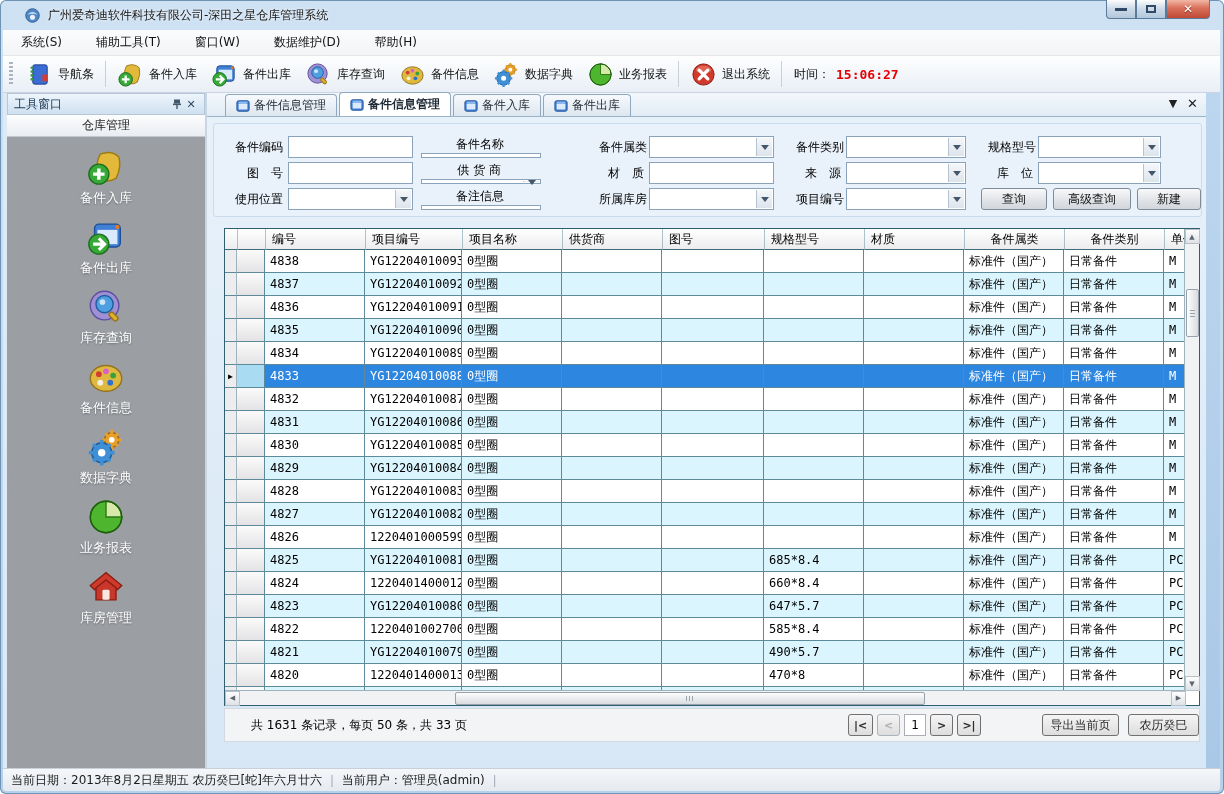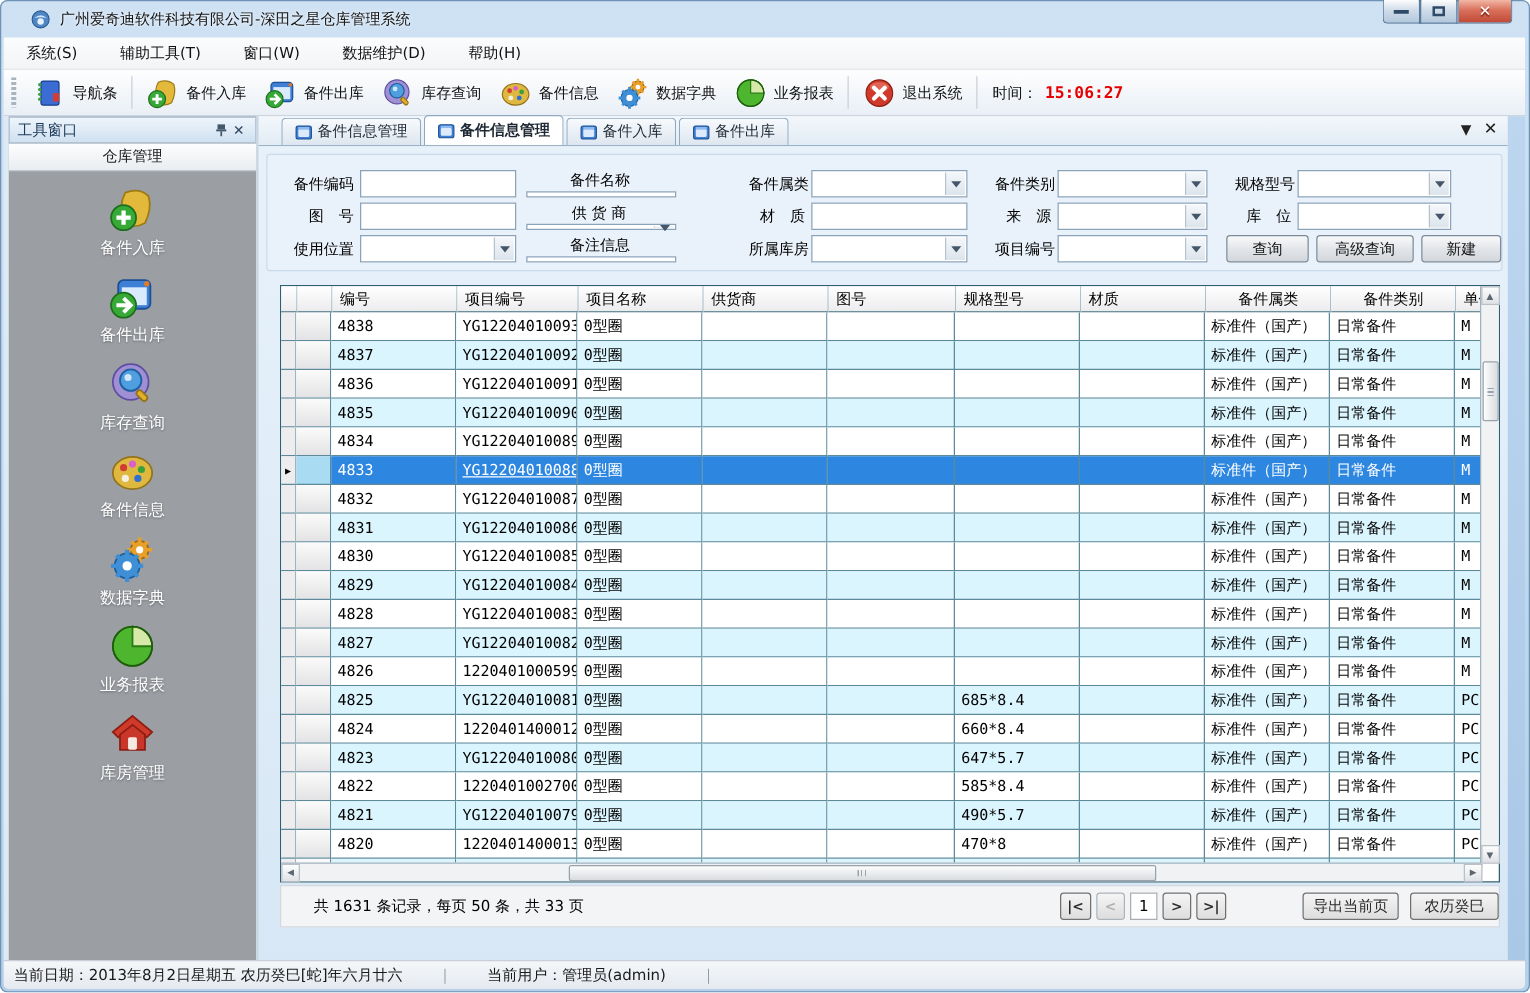--- a/index.html
+++ b/index.html
@@ -107,21 +107,21 @@
 .pgbtn { height:22px; border:1px solid #707070; border-radius:3px; background:linear-gradient(180deg,#f5f5f5,#dddddd); font-size:11px; font-weight:bold; color:#2b2b2b; display:flex; align-items:center; justify-content:center; }
 .pg-first { margin-left:auto; width:25px; }
 .pg-prev { margin-left:4px; width:23px; color:#b0b0b0; border-color:#adb3ba; }
 .pg-page { margin-left:4px; width:22px; height:22px; border:1px solid #abadb3; background:#fff; font-size:12px; display:flex; align-items:center; justify-content:center; }
 .pg-next { margin-left:4px; width:23px; }
 .pg-last { margin-left:4px; width:24px; }
 .pg-exp1 { margin-left:61px; width:77px; font-weight:normal; font-size:12px; }
 .pg-exp2 { margin-left:9px; width:71px; font-weight:normal; font-size:12px; }
 
 
-.statusbar { height:23px; background:linear-gradient(180deg,#f5f7f9,#e5eaf0); border-top:1px solid #c9cfd8; display:flex; align-items:center; padding-left:8px; gap:28px; font-size:12px; color:#1a1a1a; }
+.statusbar { height:23px; background:linear-gradient(180deg,#f5f7f9,#e5eaf0); border-top:1px solid #c9cfd8; display:flex; align-items:center; padding-left:8px; gap:4px; font-size:12px; color:#1a1a1a; }
 .statusbar .sep { color:#8a94a0; }
 </style>
 </head>
 <body>
 
 <svg width="0" height="0" style="position:absolute">
   <defs>
     <symbol id="ic-app" viewBox="0 0 20 20">
         <circle cx="10" cy="10" r="8" fill="#4f86c6" stroke="#2c5a8c"></circle>
         <path d="M4 9 Q10 3 16 9 Q10 7 4 9Z" fill="#cfe4f6"></path>
@@ -546,21 +546,21 @@
                   <div class="gc" style="width: 100px;"></div>
                   <div class="gc" style="width: 100px;"></div>
                   <div class="gc" style="width: 100px;">标准件（国产）</div>
                   <div class="gc" style="width: 100px;">日常备件</div>
                   <div class="gc" style="width: 22px;">M</div>
                 </div>
                 <div class="grow alt sel">
                   <div class="gc ind" style="width: 12px;">▶</div>
                   <div class="gc rhead" style="width: 28px;"></div>
                   <div class="gc" style="width: 100px;">4833</div>
-                  <div class="gc" style="width: 97px; text-decoration: underline;">YG12204010088</div>
+                  <div class="gc" style="width: 97px;">YG12204010088</div>
                   <div class="gc" style="width: 100px;">0型圈</div>
                   <div class="gc" style="width: 100px;"></div>
                   <div class="gc" style="width: 102px;"></div>
                   <div class="gc" style="width: 100px;"></div>
                   <div class="gc" style="width: 100px;"></div>
                   <div class="gc" style="width: 100px;">标准件（国产）</div>
                   <div class="gc" style="width: 100px;">日常备件</div>
                   <div class="gc" style="width: 22px;">M</div>
                 </div>
                 <div class="grow">

